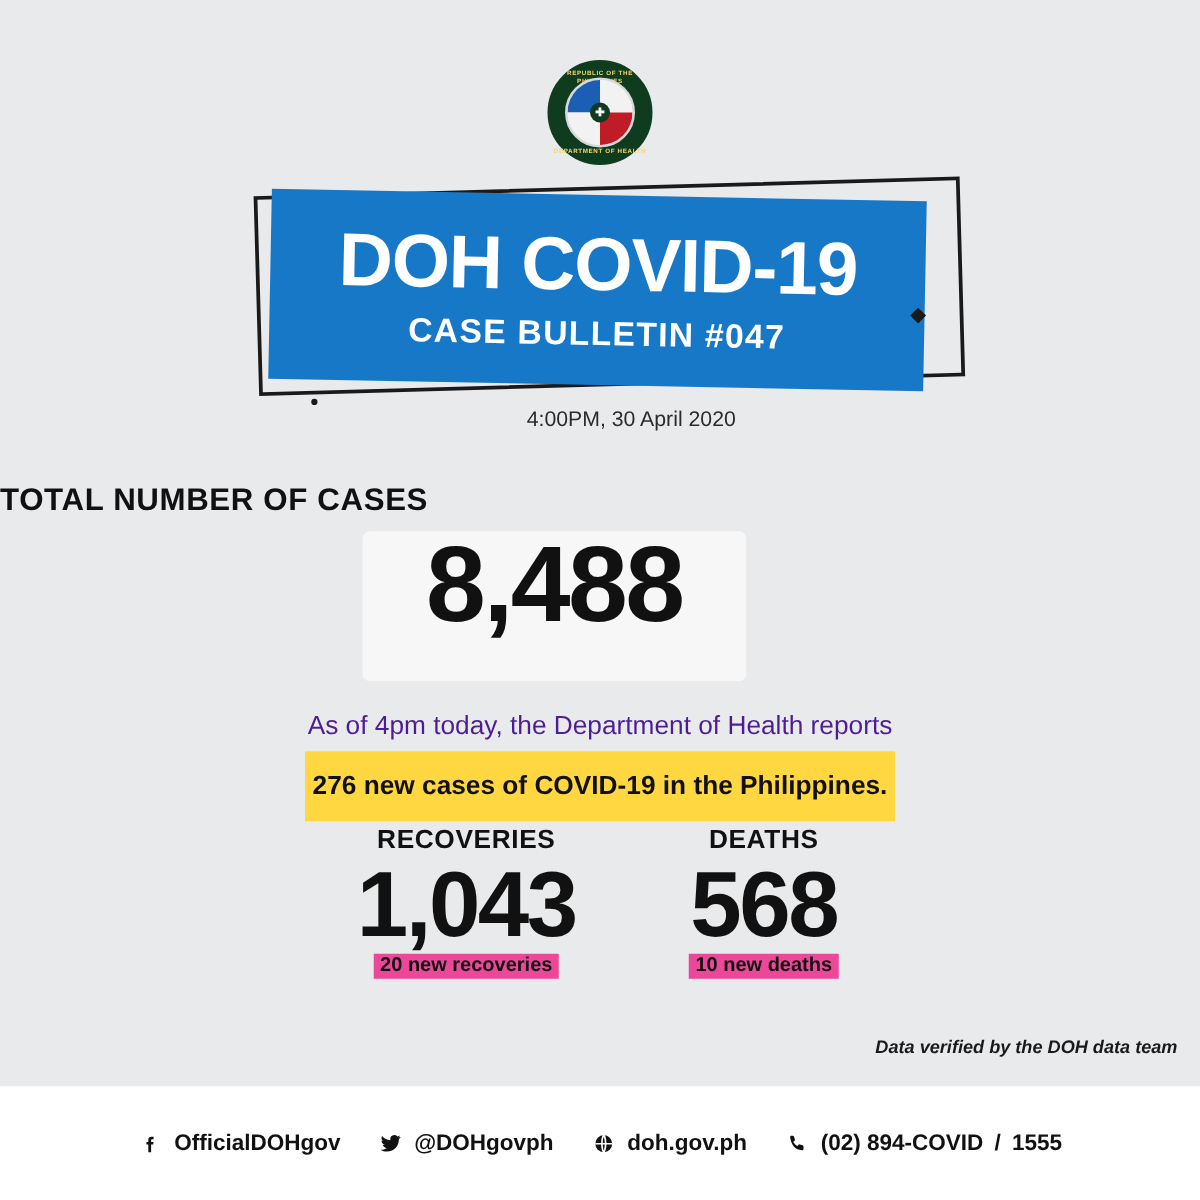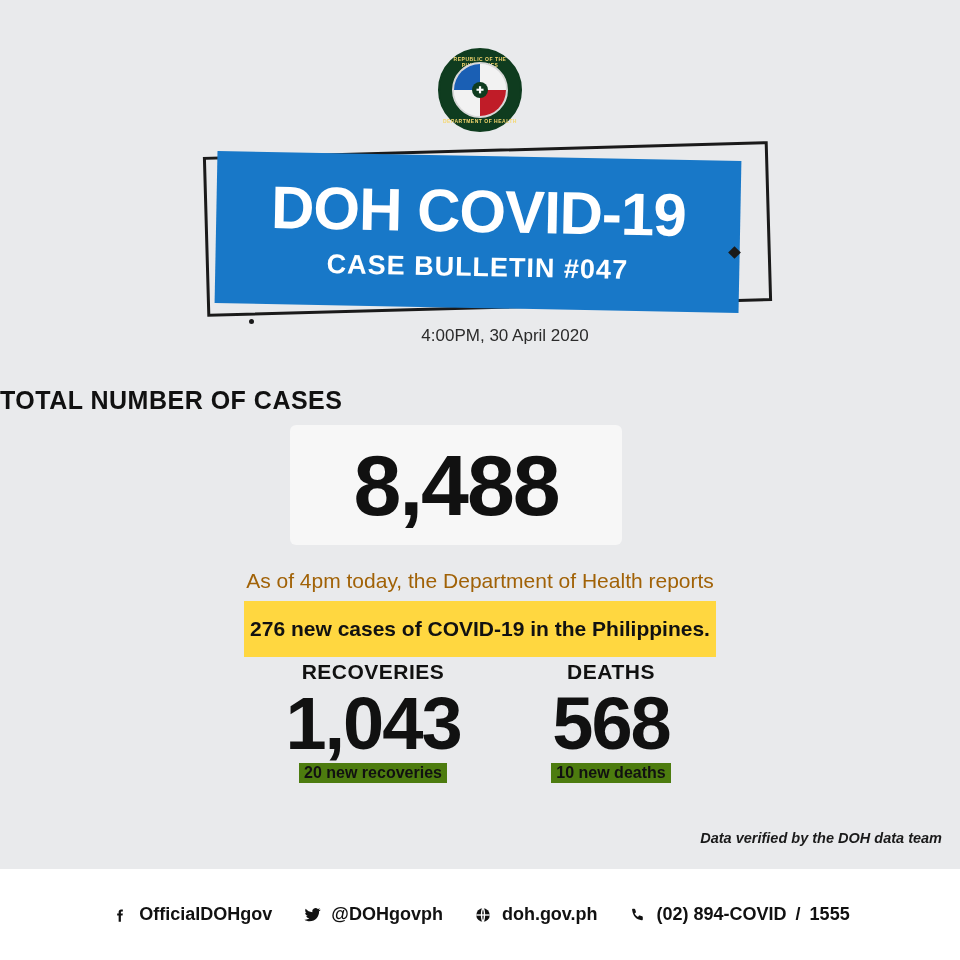--- a/index.html
+++ b/index.html
@@ -178,47 +178,47 @@
     width: 100%;
     font-size: 25px;
     font-weight: bold;
     color: #111;
     letter-spacing: .5px;
   }
   .total-box {
     position: absolute;
     top: 425px;
     left: 290px;
-    width: 332px;
+    width: 307px;
     height: 120px;
     background: #f7f7f7;
     border-radius: 6px;
     display: flex;
-    align-items: center;
+    align-items: flex-start;
     justify-content: center;
   }
   .total-number {
     font-size: 86px;
     font-weight: bold;
     color: #111;
     letter-spacing: -2px;
     line-height: 1;
   }
 
   
   .narrative {
     position: absolute;
     top: 567px;
     left: 0;
     width: 100%;
     text-align: center;
   }
   .narrative-line1 {
     font-size: 21px;
-    color: #a16207;
+    color: #4c1d95;
     line-height: 1.35;
   }
   .narrative-line2 {
     display: inline-block;
     margin-top: 6px;
     font-size: 21px;
     font-weight: bold;
     color: #111;
     background: #ffd740;
     padding: 14px 6px;
@@ -252,21 +252,21 @@
     color: #111;
     line-height: 1.02;
     letter-spacing: -2px;
     margin-top: 2px;
   }
   .stat-note {
     display: inline-block;
     font-size: 16px;
     font-weight: bold;
     color: #111;
-    background: #4d7c0f;
+    background: #ec4899;
     padding: 1px 5px;
     margin-top: 2px;
   }
 
   
   .verified {
     position: absolute;
     top: 830px;
     right: 18px;
     font-size: 14.5px;

